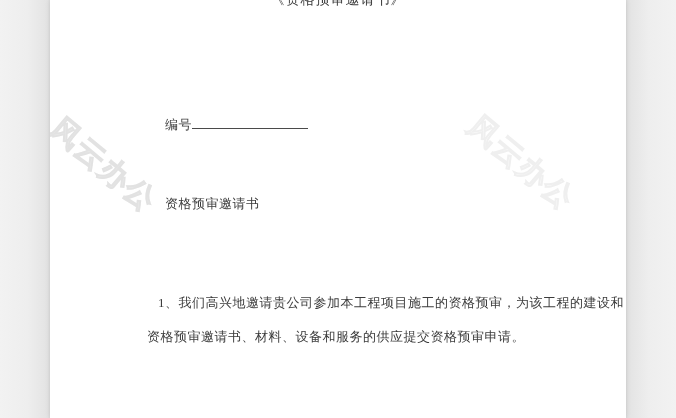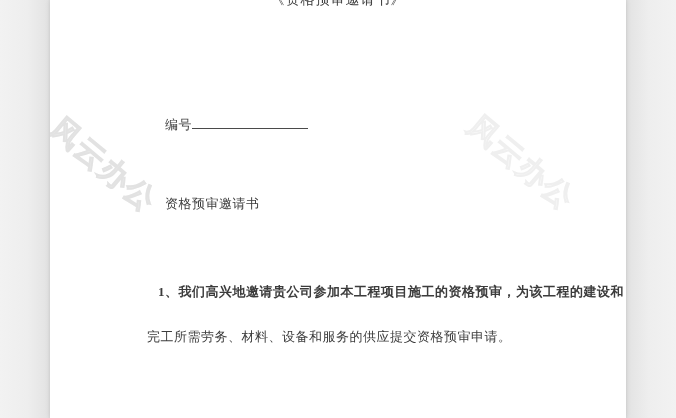--- a/index.html
+++ b/index.html
@@ -55,21 +55,21 @@
     right: 0;
     top: -8px;
     text-align: center;
     font-size: 14px;
     line-height: 15px;
     letter-spacing: 1px;
   }
   .line-number   { top: 116px; left: 115px; }
   .line-heading  { top: 176px; left: 115px; margin-top: 20px; }
   .line-salute   { top: 236px; left: 115px; }
-  .line-p1a      { top: 284px; left: 108px; font-weight: bold; }
+  .line-p1a      { top: 295px; left: 108px; }
   .line-p1b      { top: 329px; left:  97px; }
   .line-p2       { top: 384px; left: 108px; }
   .fill-blank {
     display: inline-block;
     height: 12px;
     border-bottom: 1px solid #4a4a4a;
     vertical-align: baseline;
   }
   .blank-number { width: 116px; }
   .blank-salute { width: 70px; margin-left: 7px; }
@@ -115,17 +115,17 @@
 
     <div class="txt line-number">
       <span>编号</span><span class="fill-blank blank-number"></span>
     </div>
 
     <div class="txt line-heading">资格预审邀请书</div>
 
 
     <div class="txt line-p1a">1、我们高兴地邀请贵公司参加本工程项目施工的资格预审，为该工程的建设和</div>
 
-    <div class="txt line-p1b">完工所需劳务、材料、设备和服务的供应提交资格预审申请。</div>
+    <div class="txt line-p1b">资格预审邀请书、材料、设备和服务的供应提交资格预审申请。</div>
 
 
   </div>
 </div>
 
 </body></html>

